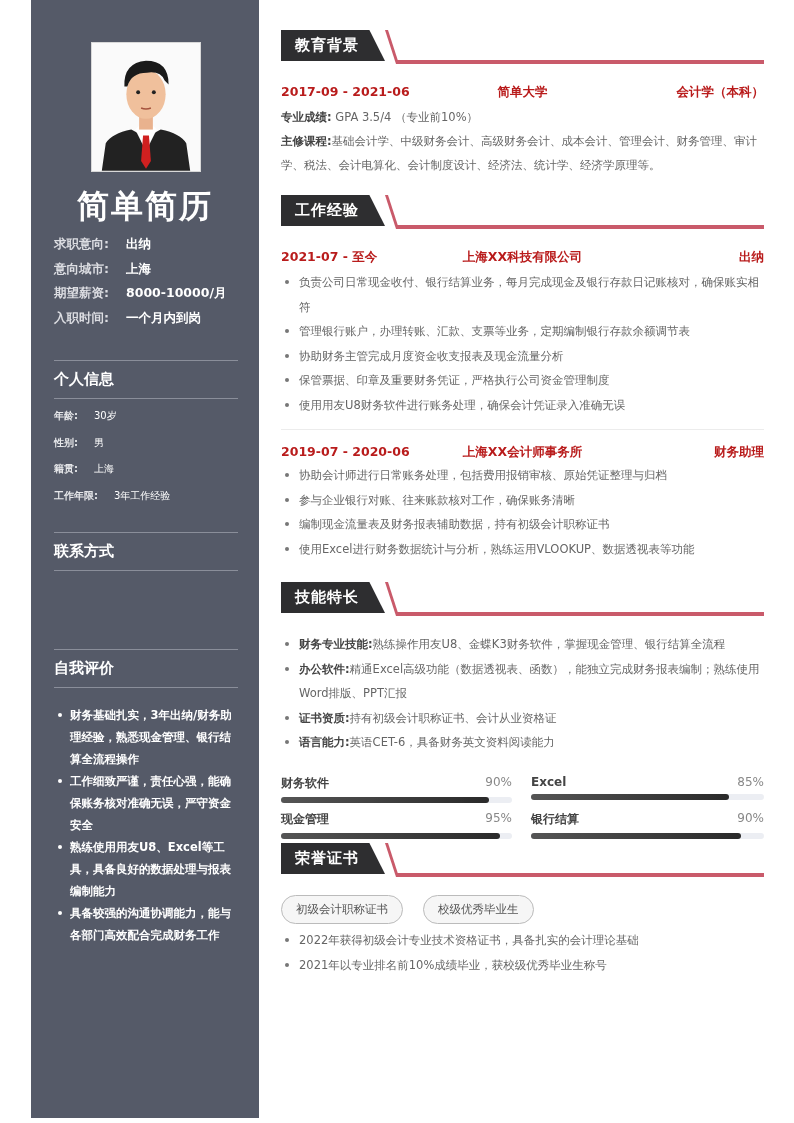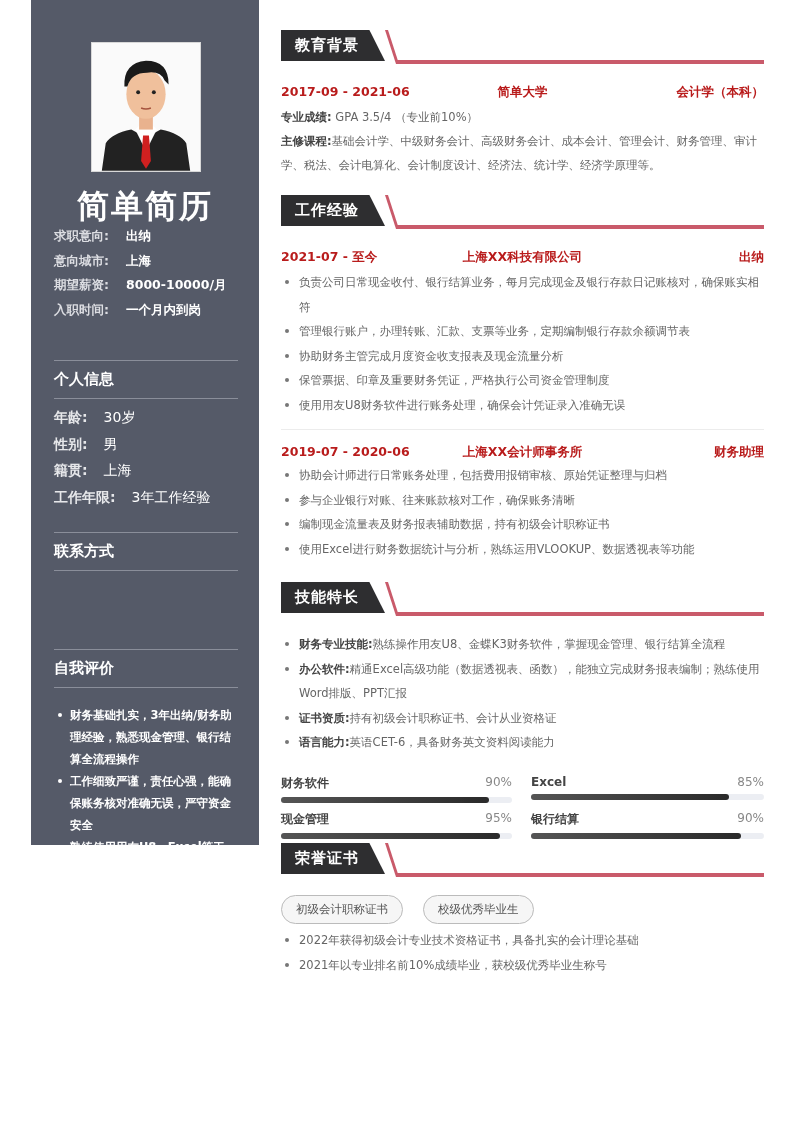--- a/index.html
+++ b/index.html
@@ -1,41 +1,41 @@
 <!DOCTYPE html>
 <html><head>
   <meta charset="utf-8">
   <style>
     * { box-sizing: border-box; margin: 0; padding: 0; }
     html, body { width: 794px; height: 1123px; background: #ffffff; overflow: hidden; }
     body { font-family: "DejaVu Sans", "Liberation Sans", sans-serif; color: #555; position: relative; }
 
     .sidebar {
-      position: absolute; left: 31px; top: 0; width: 228px; height: 845px;
+      position: absolute; left: 31px; top: 0; width: 228px; height: 1118px;
       background: #555a68; color: #fff;
     }
     .photo {
       position: absolute; left: 60px; top: 42px; width: 110px; height: 130px;
       background: #fafafa; border: 1px solid #d8d8d8; overflow: hidden;
     }
     .photo svg { width: 100%; height: 100%; display: block; }
     .name {
       position: absolute; left: 0; width: 228px; top: 185px; text-align: center;
       font-size: 32px; font-weight: bold; letter-spacing: 2px; color: #fff;
     }
-    .intent { position: absolute; left: 23px; top: 228px; }
+    .intent { position: absolute; left: 23px; top: 236px; }
     .intent .row { height: 24.5px; font-size: 12.5px; font-weight: bold; display: flex; }
     .intent .lbl { color: #dcdde2; width: 72px; }
     .intent .val { color: #fff; }
 
     .side-section { position: absolute; left: 23px; width: 184px; }
     .side-section .hr { height: 1px; background: #8a8e9a; width: 184px; }
     .side-section h3 { font-size: 15px; font-weight: bold; color: #fff; padding: 9px 0 9px 0; }
     .side-section .rows { padding-top: 10px; }
-    .side-section .row { height: 26.5px; font-size: 14px; display: flex; }
+    .side-section .row { height: 26.5px; font-size: 10px; display: flex; }
     .side-section .lbl { font-weight: bold; color: #e6e7ea; padding-right: 16px; }
     .side-section .val { color: #fff; }
 
     .eval-list { list-style: none; padding-top: 16px; }
     .eval-list li {
       position: relative; padding-left: 16px; font-size: 11.5px; font-weight: bold;
       line-height: 22px; color: #fff; margin-bottom: 0;
     }
     .eval-list li::before {
       content: ""; position: absolute; left: 4px; top: 9px; width: 4px; height: 4px;

